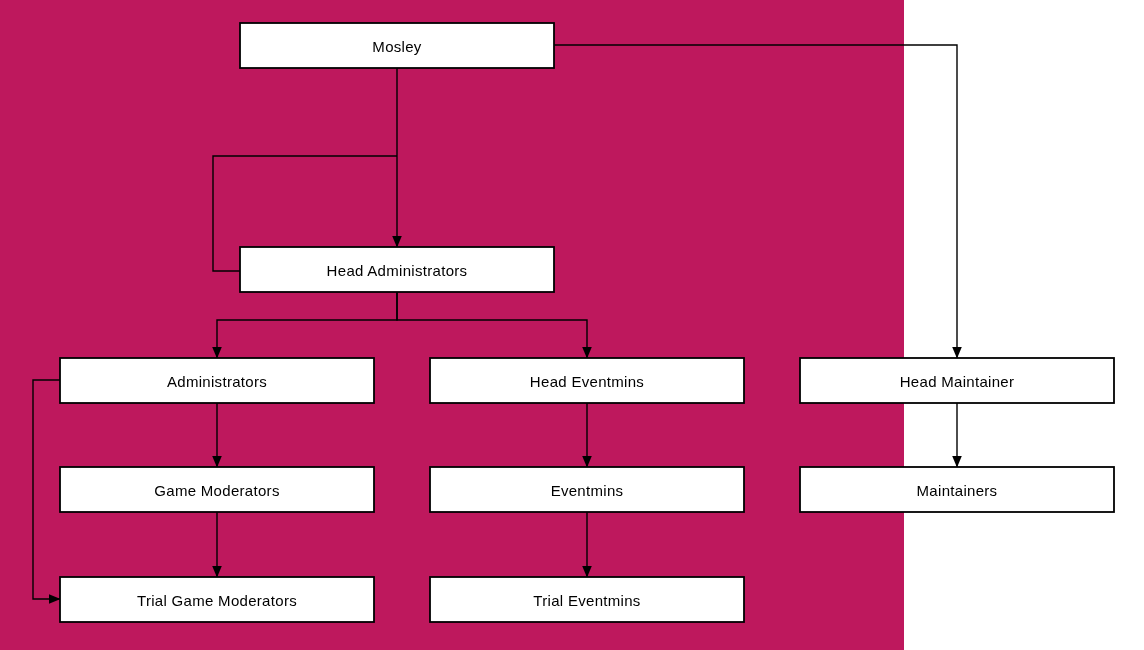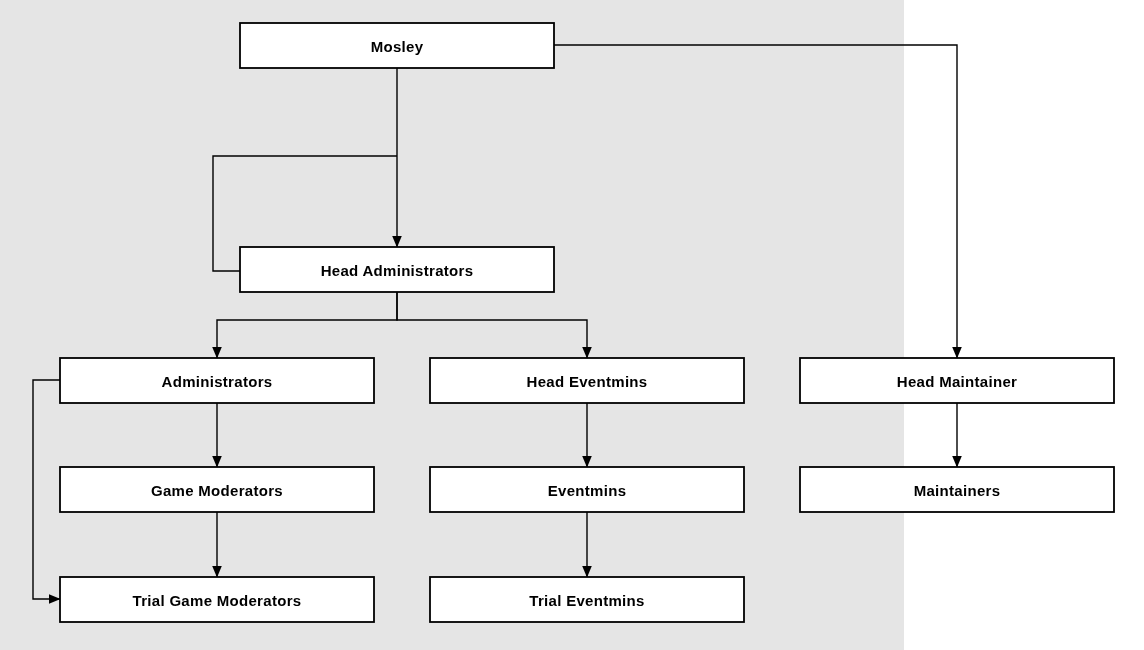--- a/index.html
+++ b/index.html
@@ -10,22 +10,21 @@
     width: 1144px;
     height: 650px;
     background: #ffffff;
     font-family: "Liberation Sans", sans-serif;
     overflow: hidden;
   }
   .canvas-wrap {
     position: relative;
     width: 904px;
     height: 650px;
-    background: #e5e5e5;
-    font-weight: bold;
+    background: #be185d;
   }
   svg {
     display: block;
   }
   svg text {
     font-family: "Liberation Sans", sans-serif;
     letter-spacing: 0.3px;
   }
 </style>
 </head>

